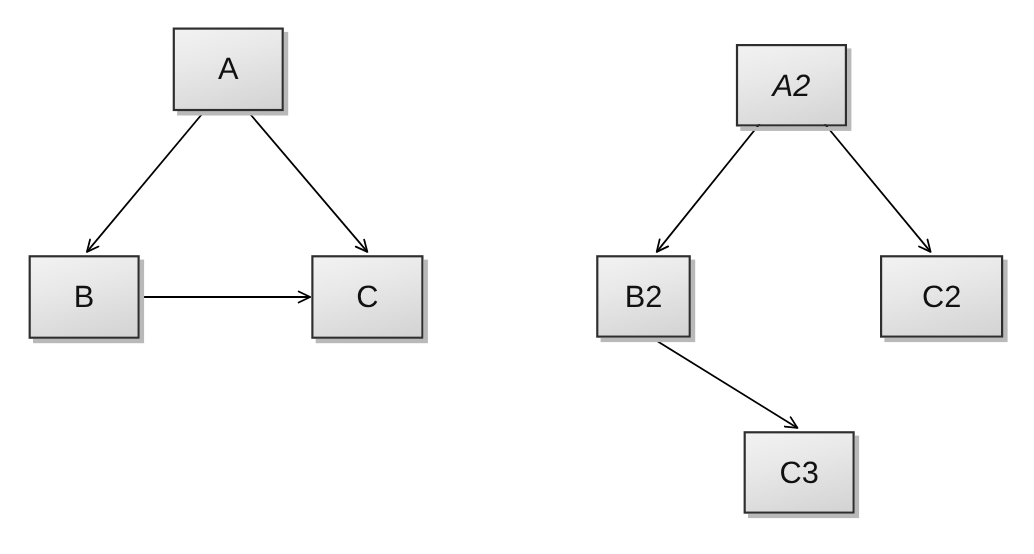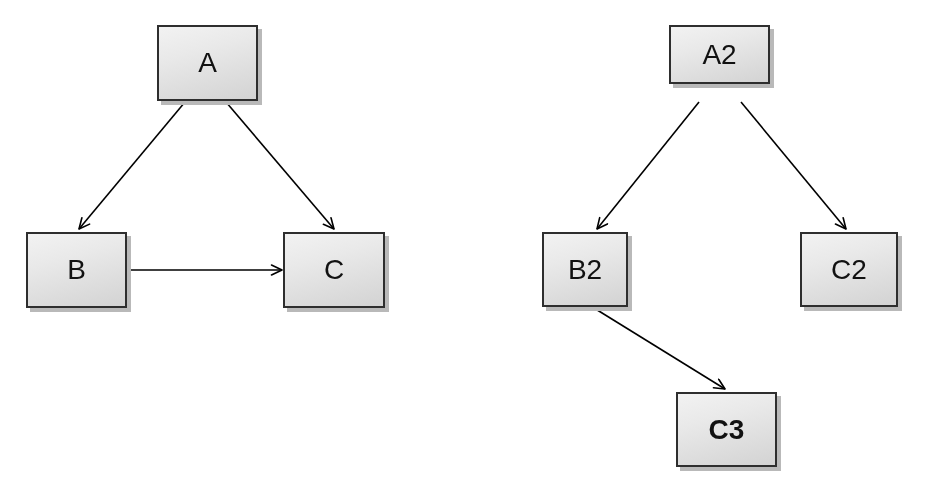--- a/index.html
+++ b/index.html
@@ -60,26 +60,26 @@
   <div id="nodes">
       <div class="node" style="left: 157px; top: 25px; width: 101px; height: 76px;">
         <span>A</span>
       </div>
       <div class="node" style="left: 26px; top: 232px; width: 101px; height: 76px;">
         <span>B</span>
       </div>
       <div class="node" style="left: 283px; top: 232px; width: 102px; height: 76px;">
         <span>C</span>
       </div>
-      <div class="node" style="left: 669px; top: 25px; width: 101px; height: 59px;">
+      <div class="node" style="left: 669px; top: 40px; width: 101px; height: 75px; font-style: italic;">
         <span>A2</span>
       </div>
       <div class="node" style="left: 542px; top: 232px; width: 86px; height: 75px;">
         <span>B2</span>
       </div>
-      <div class="node" style="left: 800px; top: 232px; width: 98px; height: 75px;">
+      <div class="node" style="left: 800px; top: 232px; width: 112px; height: 75px;">
         <span>C2</span>
       </div>
-      <div class="node" style="left: 676px; top: 392px; width: 101px; height: 75px; font-weight: bold;">
+      <div class="node" style="left: 676px; top: 392px; width: 101px; height: 75px;">
         <span>C3</span>
       </div>
     </div>
 </div>
 
 </body></html>

